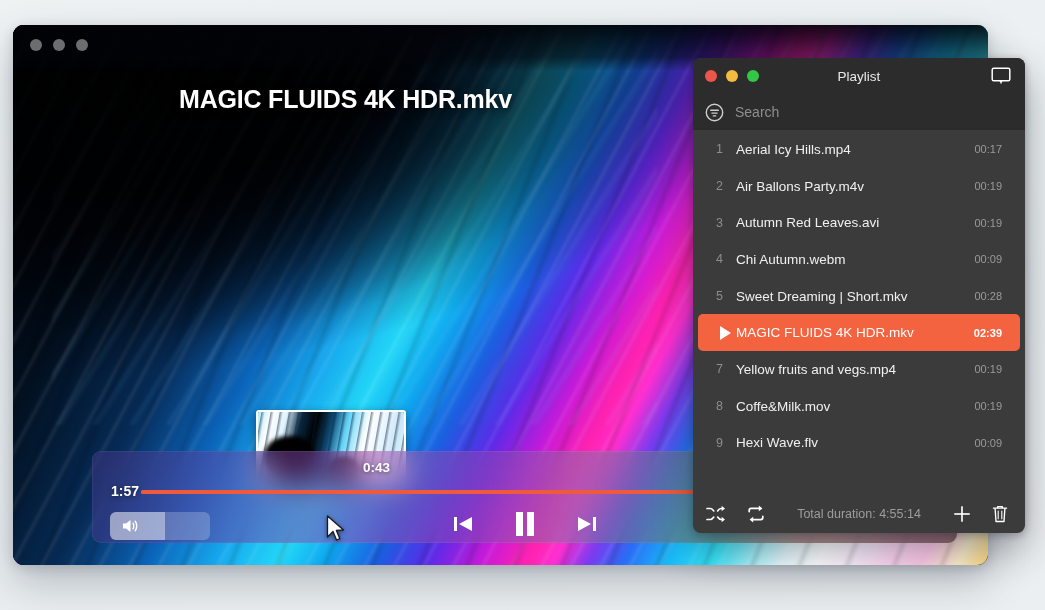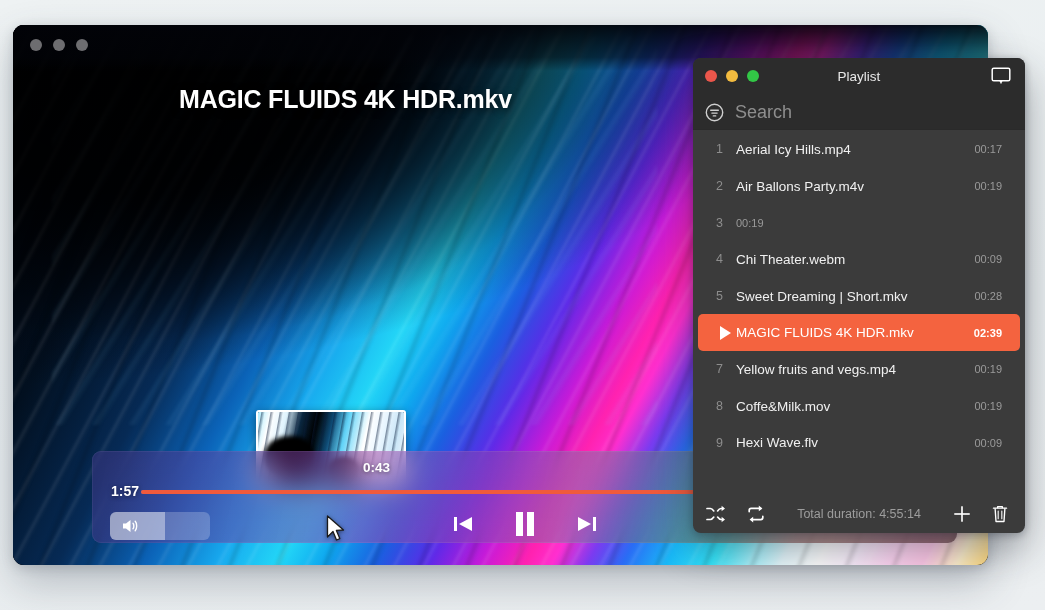--- a/index.html
+++ b/index.html
@@ -145,21 +145,21 @@
     display:flex; align-items:center; }
   .pl-dots{ position:absolute; left:12px; top:12px; display:flex; gap:9px; }
   .pl-dot{ width:12px; height:12px; border-radius:50%; }
   .pl-dot.r{ background:#eb564b; } .pl-dot.y{ background:#f3bb3f; } .pl-dot.g{ background:#32c746; }
   .pl-title{ width:100%; text-align:center; color:#e8e8e8; font-size:13.5px; }
   .pl-bubble{ position:absolute; right:14px; top:9px; width:20px; height:19px; cursor:pointer; }
 
   .pl-search{ height:35px; background:#2c2c2c; display:flex; align-items:center;
     padding:0 0 0 12px; border-bottom:1px solid #2a2a2a; }
   .filter-ico{ width:19px; height:19px; flex:0 0 auto; }
-  .pl-search-text{ margin-left:11px; color:#8e8e8e; font-size:18px; }
+  .pl-search-text{ margin-left:11px; color:#8e8e8e; font-size:14px; }
 
   .pl-list{ height:366px; overflow:hidden; padding-top:1px; }
   .pl-row{ display:flex; align-items:center; height:36.7px; padding:0 18px 0 12px;
     border-radius:5px; margin:0 5px; cursor:pointer; }
   .pl-row .idx{ width:26px; flex:0 0 auto; color:#8d8d8d; font-size:12.5px; text-align:left; padding-left:6px; }
   .pl-row .nm{ flex:1 1 auto; color:#f0f0f0; font-size:13.5px; font-weight:normal;
     white-space:nowrap; overflow:hidden; text-overflow:ellipsis; }
   .pl-row .dur{ flex:0 0 auto; color:#9a9a9a; font-size:11px; }
   .pl-row.active{ background:#f4633f; }
   .pl-row.active .nm{ color:#fff; }
@@ -295,25 +295,26 @@
           <div class="nm">Aerial Icy Hills.mp4</div>
           <div class="dur">00:17</div>
         </div>
         <div class="pl-row">
           <div class="idx">2</div>
           <div class="nm">Air Ballons Party.m4v</div>
           <div class="dur">00:19</div>
         </div>
         <div class="pl-row">
           <div class="idx">3</div>
+          <div class="nm">Autumn Red Leaves.avi</div>
           <div class="dur">00:19</div>
         </div>
         <div class="pl-row">
           <div class="idx">4</div>
-          <div class="nm">Chi Theater.webm</div>
+          <div class="nm">Chi Autumn.webm</div>
           <div class="dur">00:09</div>
         </div>
         <div class="pl-row">
           <div class="idx">5</div>
           <div class="nm">Sweet Dreaming | Short.mkv</div>
           <div class="dur">00:28</div>
         </div>
         <div class="pl-row active">
           <div class="idx">
             <div class="play-tri"></div>

